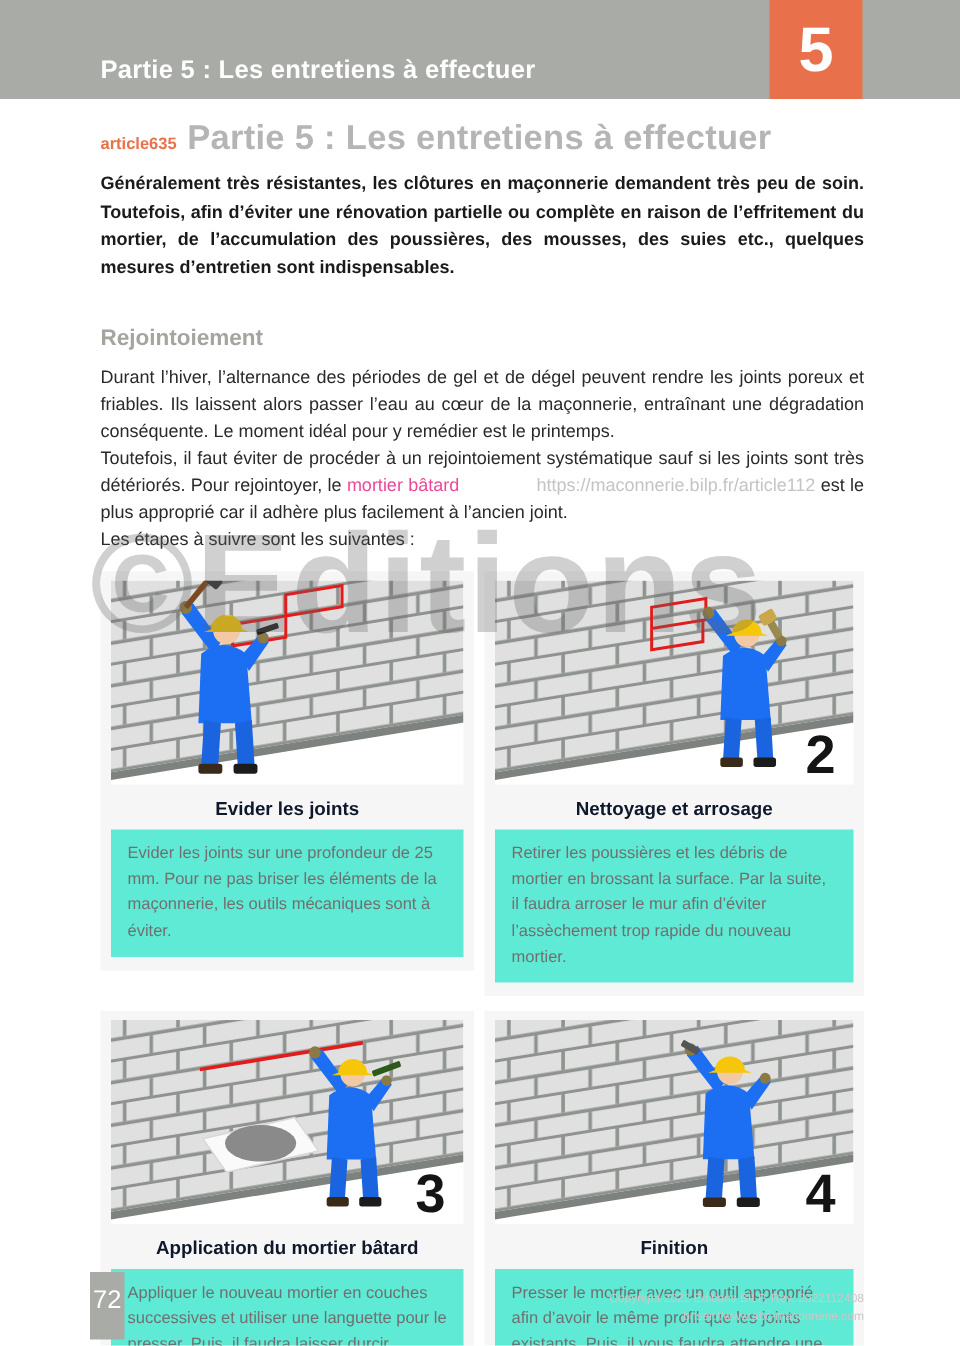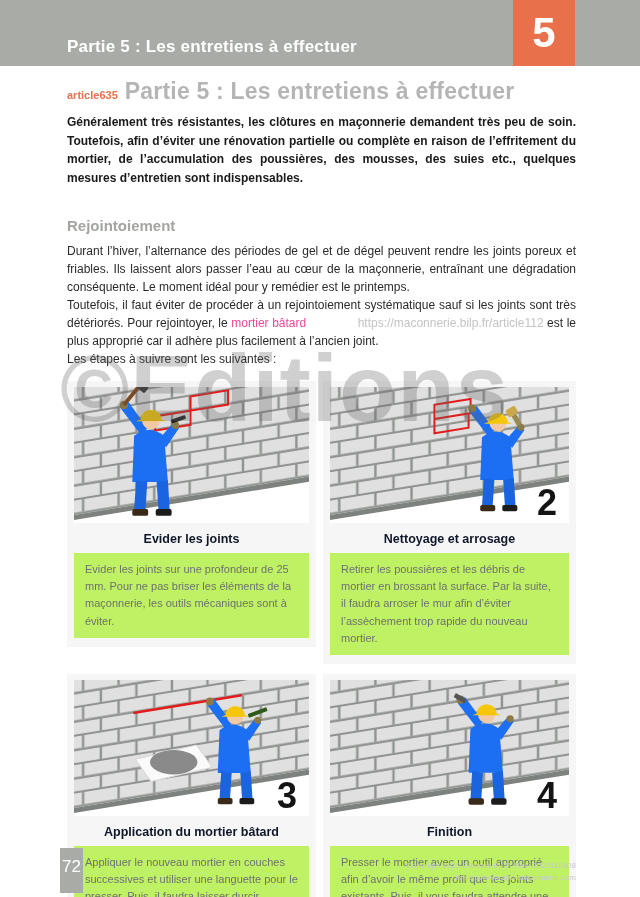--- a/index.html
+++ b/index.html
@@ -23,21 +23,21 @@
   .inline-link{color:#ec4899;}
   .inline-url{color:#c4c4c4;padding-left:48px;}
   .steps-note{margin-bottom:13px;}
   
   .steps-grid{display:grid;grid-template-columns:249px 253px;column-gap:7px;row-gap:10px;align-items:start;}
   .panel{background:#f6f6f6;padding:6px 7px 9px 7px;}
   .pimg{height:136px;background:#ffffff;position:relative;overflow:hidden;}
   .pimg svg{display:block;width:100%;height:100%;}
   .step-number{position:absolute;right:12px;bottom:2px;font-size:36px;font-weight:bold;color:#141414;line-height:1;}
   .pcap{text-align:center;font-weight:bold;font-size:12.5px;color:#0f172a;padding:9px 2px 7px 2px;}
-  .pdesc{background:#bef264;color:#707070;font-size:11px;line-height:1.55;padding:8px 11px;text-align:left;}
+  .pdesc{background:#5eead4;color:#707070;font-size:11px;line-height:1.55;padding:8px 11px;text-align:left;}
   
   .watermark{position:absolute;left:60px;top:342px;z-index:30;pointer-events:none;
     color:rgba(100,100,100,0.30);font-weight:bold;line-height:1;}
   .wm1{font-size:94px;letter-spacing:1px;}
   .wm2{font-size:122px;margin-top:-14px;letter-spacing:2px;}
   
   .page-number-badge{position:absolute;left:60px;top:848px;width:23px;height:45px;background:#a9aca6;
     color:#ffffff;font-size:17px;text-align:center;padding-top:0;display:flex;justify-content:center;align-items:flex-start;}
   .page-number-badge span{margin-top:9px;}
   .copyright{position:absolute;right:64px;top:860px;text-align:right;color:#c9c9c9;font-size:8px;line-height:1.5;}

